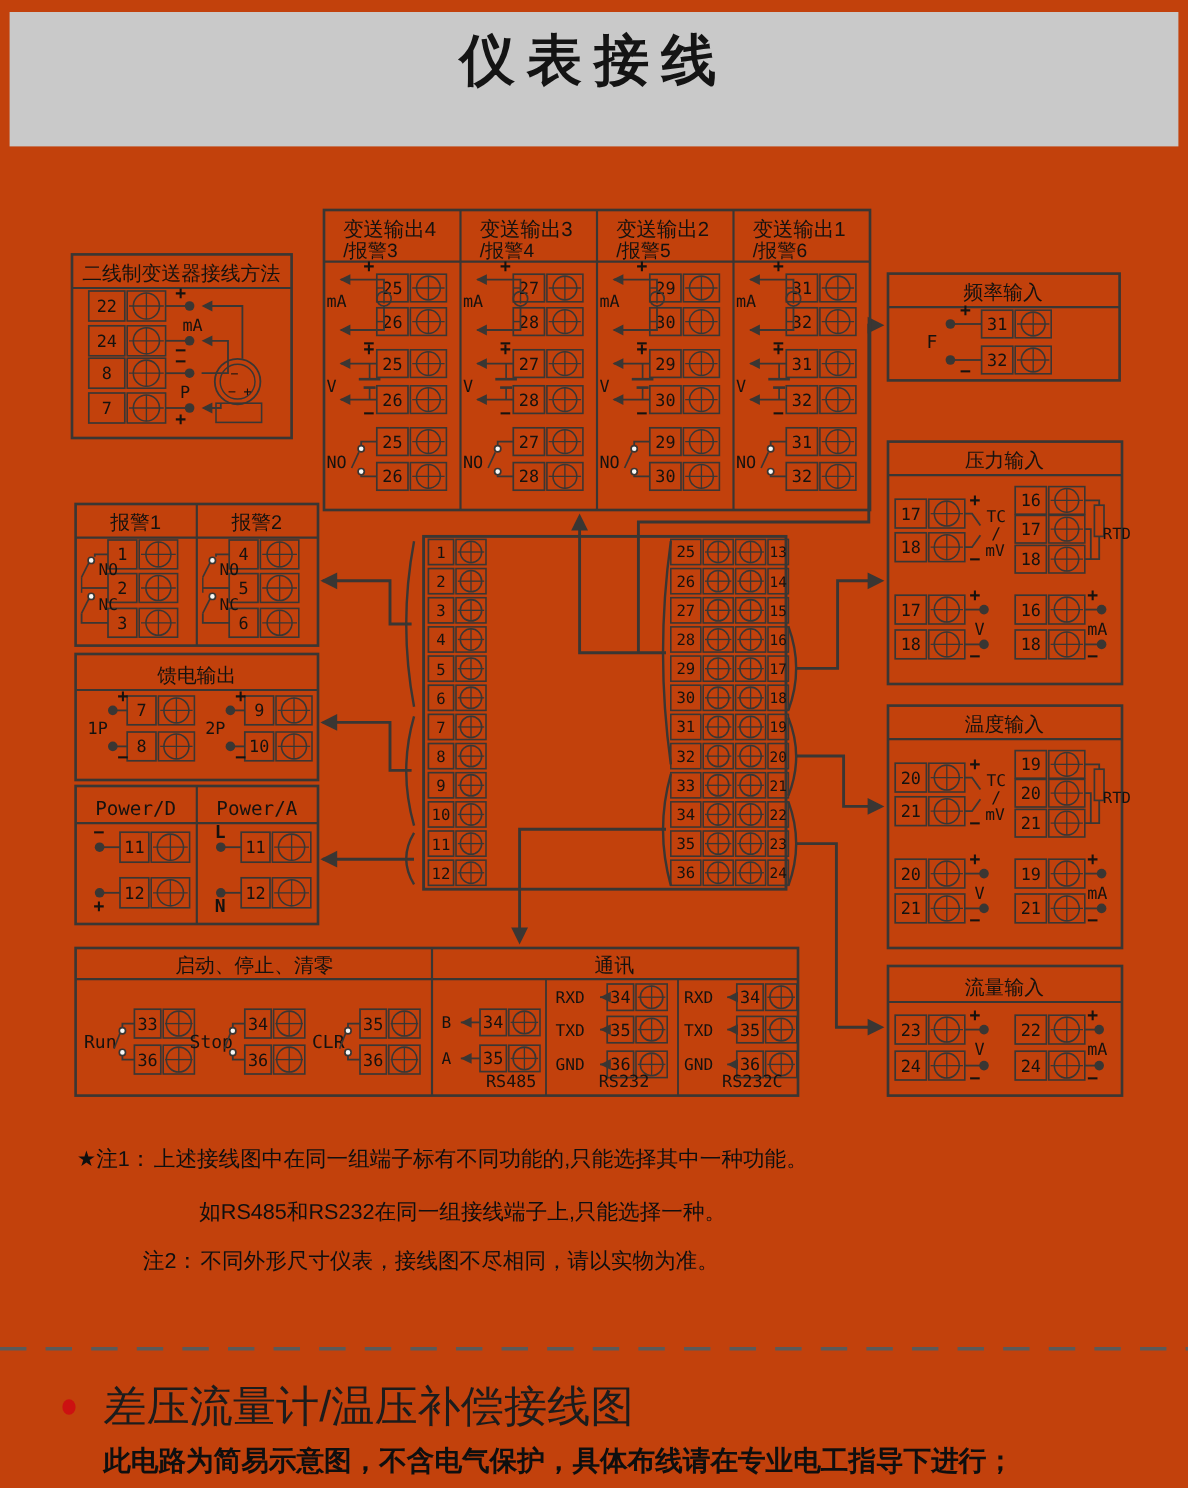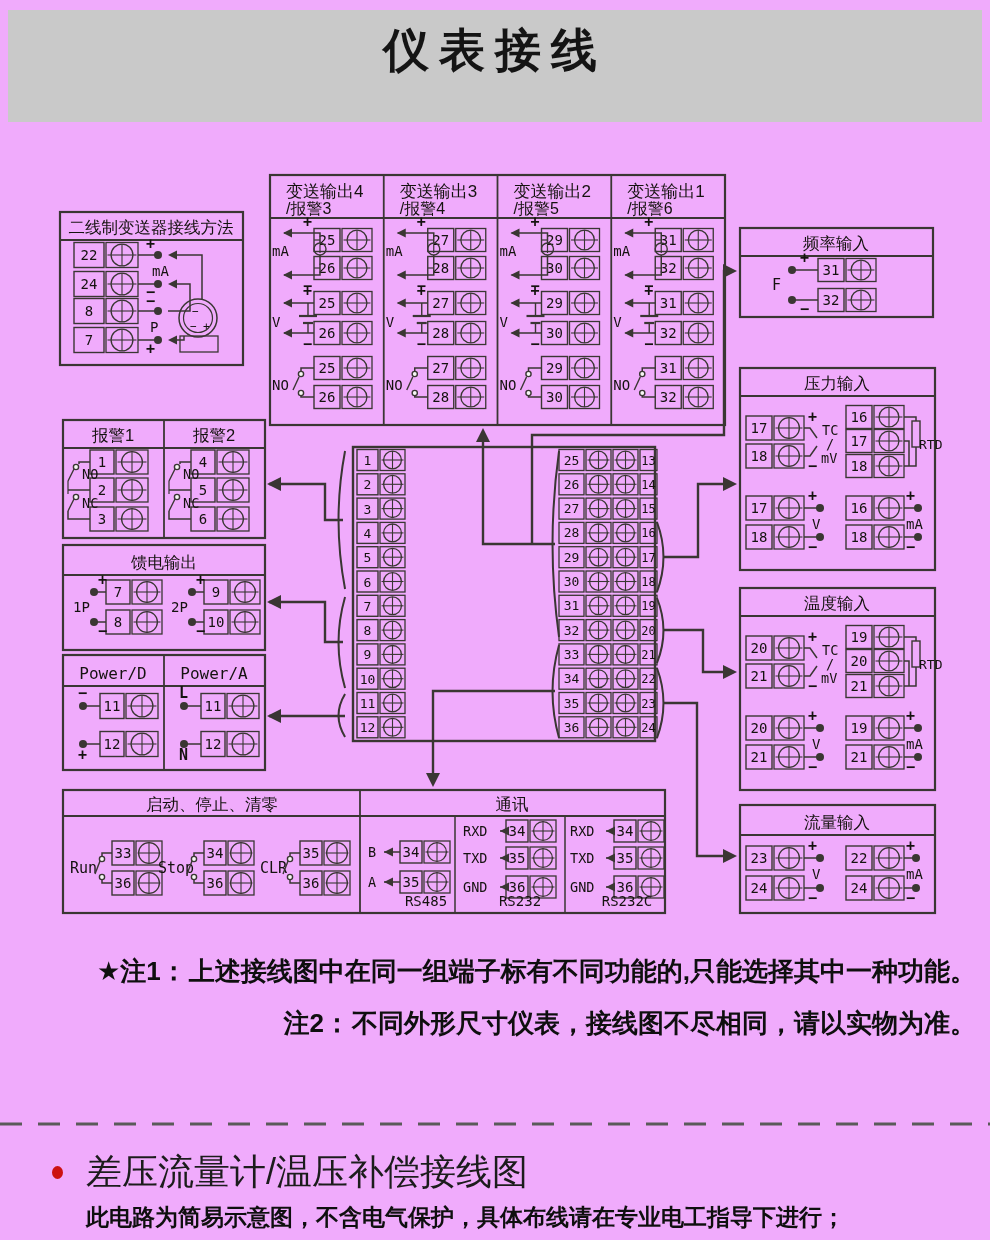--- a/index.html
+++ b/index.html
@@ -1,22 +1,22 @@
 <!DOCTYPE html>
 <html><head>
 <meta charset="utf-8">
 <style>
   html,body{margin:0;padding:0;background:#ffffff;}
-  .page{position:relative;width:990px;height:1240px;background:#f0abfc;overflow:hidden;
+  .page{position:relative;width:990px;height:1240px;background:#c2410c;overflow:hidden;
         font-family:"Liberation Sans","DejaVu Sans",sans-serif;}
   .header{position:absolute;left:8px;right:8px;top:10px;height:112px;background:#c9c9c9;text-align:center;}
   .title{font-size:46px;font-weight:700;color:#141414;letter-spacing:10px;padding-top:16px;line-height:1.05;}
   .subtitle{font-size:19px;color:#1d1d1d;margin-top:-4px;letter-spacing:1px;}
   #wiring-svg{position:absolute;left:0;top:0;}
-  .notes{position:absolute;left:64px;top:954px;width:912px;font-weight:700;font-size:26px;color:#0f0f0f;text-align:right;}
+  .notes{position:absolute;left:64px;top:954px;width:912px;font-weight:400;font-size:18px;color:#0f0f0f;}
   .note-line2{margin:20px 0 0 102px;}
   .note-line3{margin:17px 0 0 55px;}
   .nhead{margin-right:2px;}
   .bottom-bullet{position:absolute;left:52px;top:1166px;width:11px;height:13px;border-radius:50%;background:#cc1111;}
   .bottom-heading{position:absolute;left:86px;top:1148px;font-size:36px;color:#1c1c1c;}
   .bottom-caution{position:absolute;left:86px;top:1202px;font-size:23px;font-weight:700;color:#0f0f0f;}
 </style>
 </head>
 <body>
 
@@ -1097,19 +1097,20 @@
       <text x="625" y="892" fill="#15120f" font-size="14" text-anchor="middle" font-family="&quot;DejaVu Sans Mono&quot;,monospace" font-weight="normal">36</text>
       <rect x="638" y="876" width="26" height="22" fill="none" stroke="#3a3633" stroke-width="1.3"></rect>
       <circle cx="651" cy="887" r="9.4" fill="none" stroke="#3a3633" stroke-width="1.3"></circle>
       <polyline points="639.5,887 662.5,887" fill="none" stroke="#3a3633" stroke-width="1.1"></polyline>
       <polyline points="651,877.5 651,896.5" fill="none" stroke="#3a3633" stroke-width="1.1"></polyline>
       <text x="627" y="906" fill="#15120f" font-size="14" text-anchor="middle" font-family="&quot;DejaVu Sans Mono&quot;,monospace" font-weight="normal">RS232C</text>
     </svg>
 
   <div class="notes">
     <div class="note-line1"><span class="nhead">★注1：</span><span>上述接线图中在同一组端子标有不同功能的,只能选择其中一种功能。</span></div>
+    <div class="note-line2">如RS485和RS232在同一组接线端子上,只能选择一种。</div>
     <div class="note-line3"><span class="nhead">注2：</span><span>不同外形尺寸仪表，接线图不尽相同，请以实物为准。</span></div>
   </div>
 
   <div class="bottom-bullet"></div>
   <div class="bottom-heading">差压流量计/温压补偿接线图</div>
   <div class="bottom-caution">此电路为简易示意图，不含电气保护，具体布线请在专业电工指导下进行；</div>
 </div>
 
 </body></html>

